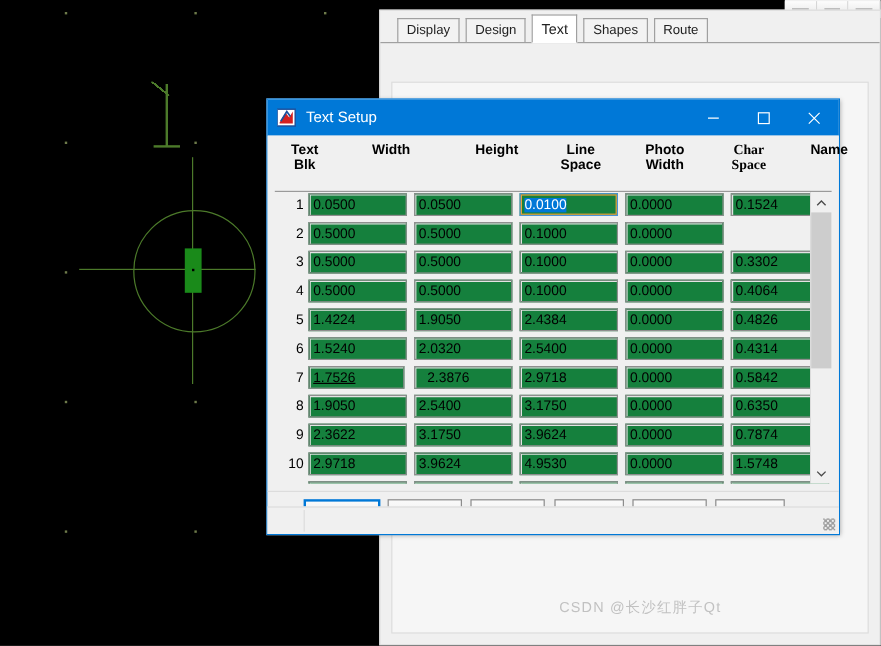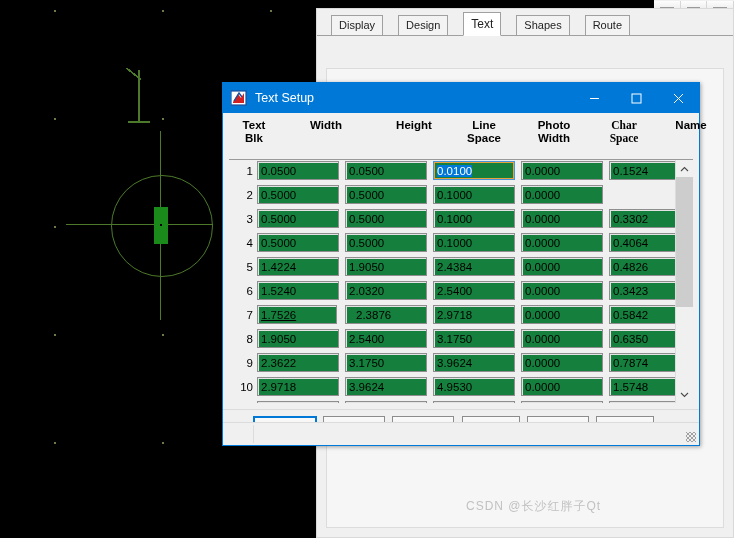--- a/index.html
+++ b/index.html
@@ -67,21 +67,21 @@
     border-bottom: 1px solid #f0f0f0;
   }
   #dpe-icon {
     width: 16px; height: 16px; margin-right: 8px; position: relative; flex: none;
   }
   #dpe-title {
     font-size: 12px; color: #999999; letter-spacing: .2px;
   }
   #dpe-tabstrip {
     height: 22px; padding: 4px 0 0 14px;
-    display: flex; align-items: flex-end; gap: 16px;
+    display: flex; align-items: flex-end; gap: 6px;
     background: #f0f0f0;
     border-bottom: 1px solid #a0a0a0;
     box-sizing: content-box;
   }
   .dpe-tab {
     font-size: 11px; color: #222;
     padding: 2px 7px 3px 7px;
     border: 1px solid #a0a0a0;
     border-bottom: none;
     background: #f3f3f3;
@@ -372,21 +372,21 @@
               <div class="cellinput" style="left: 204px; width: 82px;">2.4384</div>
               <div class="cellinput" style="left: 292px; width: 82px;">0.0000</div>
               <div class="cellinput" style="left: 380px; width: 82px;">0.4826</div>
             </div>
             <div class="grow">
               <div class="rownum">6</div>
               <div class="cellinput" style="left: 28px; width: 82px;">1.5240</div>
               <div class="cellinput" style="left: 116px; width: 82px;">2.0320</div>
               <div class="cellinput" style="left: 204px; width: 82px;">2.5400</div>
               <div class="cellinput" style="left: 292px; width: 82px;">0.0000</div>
-              <div class="cellinput" style="left: 380px; width: 82px;">0.3423</div>
+              <div class="cellinput" style="left: 380px; width: 82px;">0.4314</div>
             </div>
             <div class="grow">
               <div class="rownum">7</div>
               <div class="cellinput" style="left: 28px; width: 80px; text-decoration: underline;">1.7526</div>
               <div class="cellinput" style="left: 116px; width: 82px; padding-left: 10px;">2.3876</div>
               <div class="cellinput" style="left: 204px; width: 82px;">2.9718</div>
               <div class="cellinput" style="left: 292px; width: 82px;">0.0000</div>
               <div class="cellinput" style="left: 380px; width: 82px;">0.5842</div>
             </div>
             <div class="grow">

